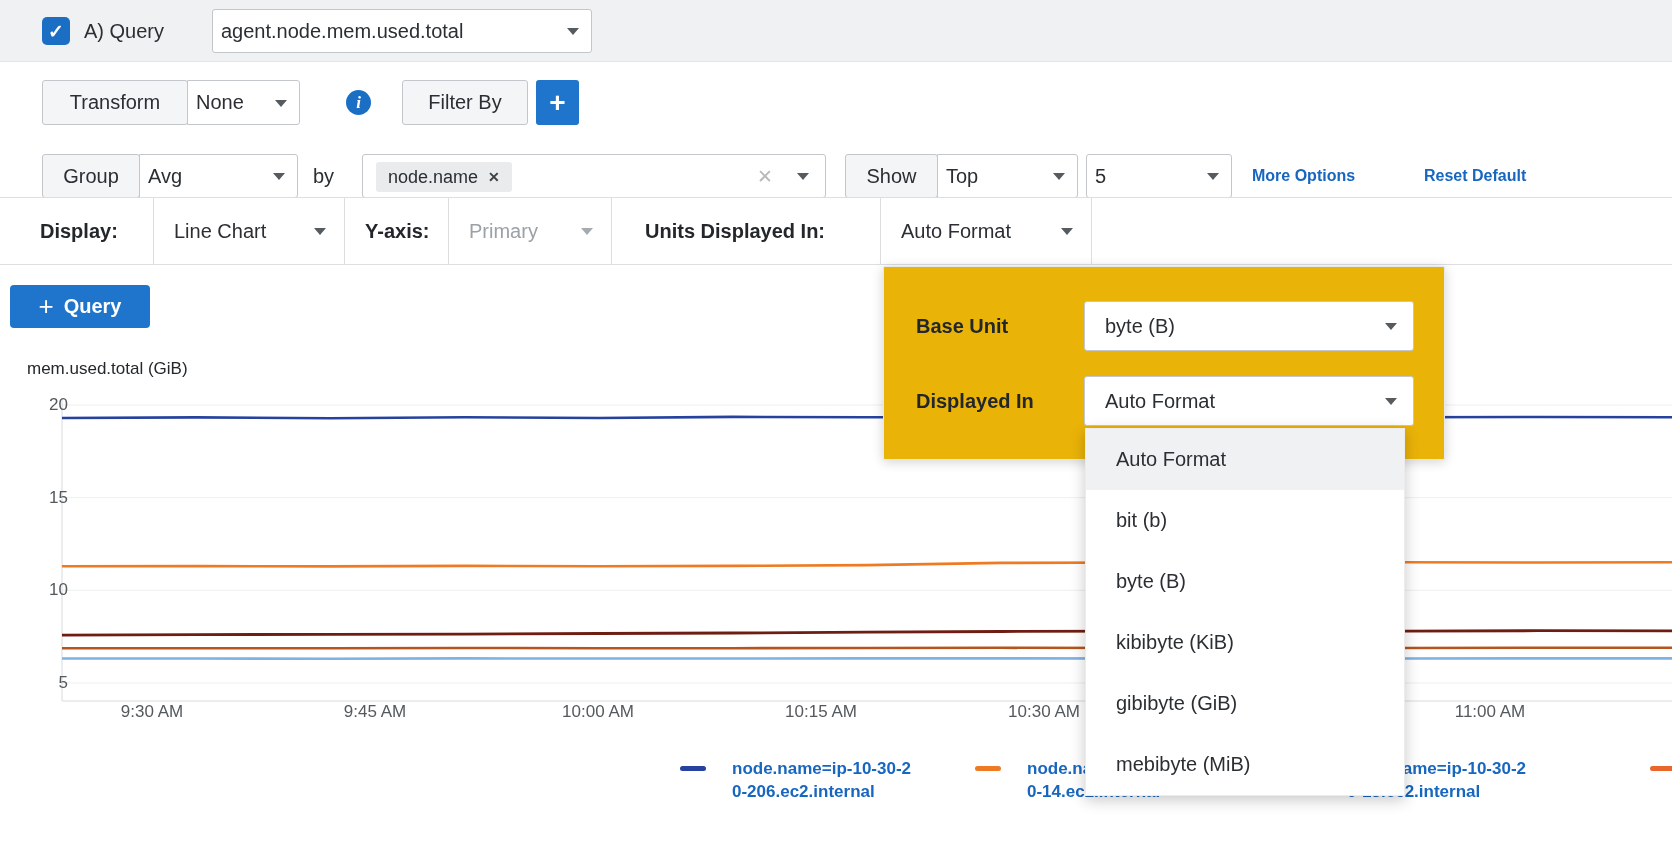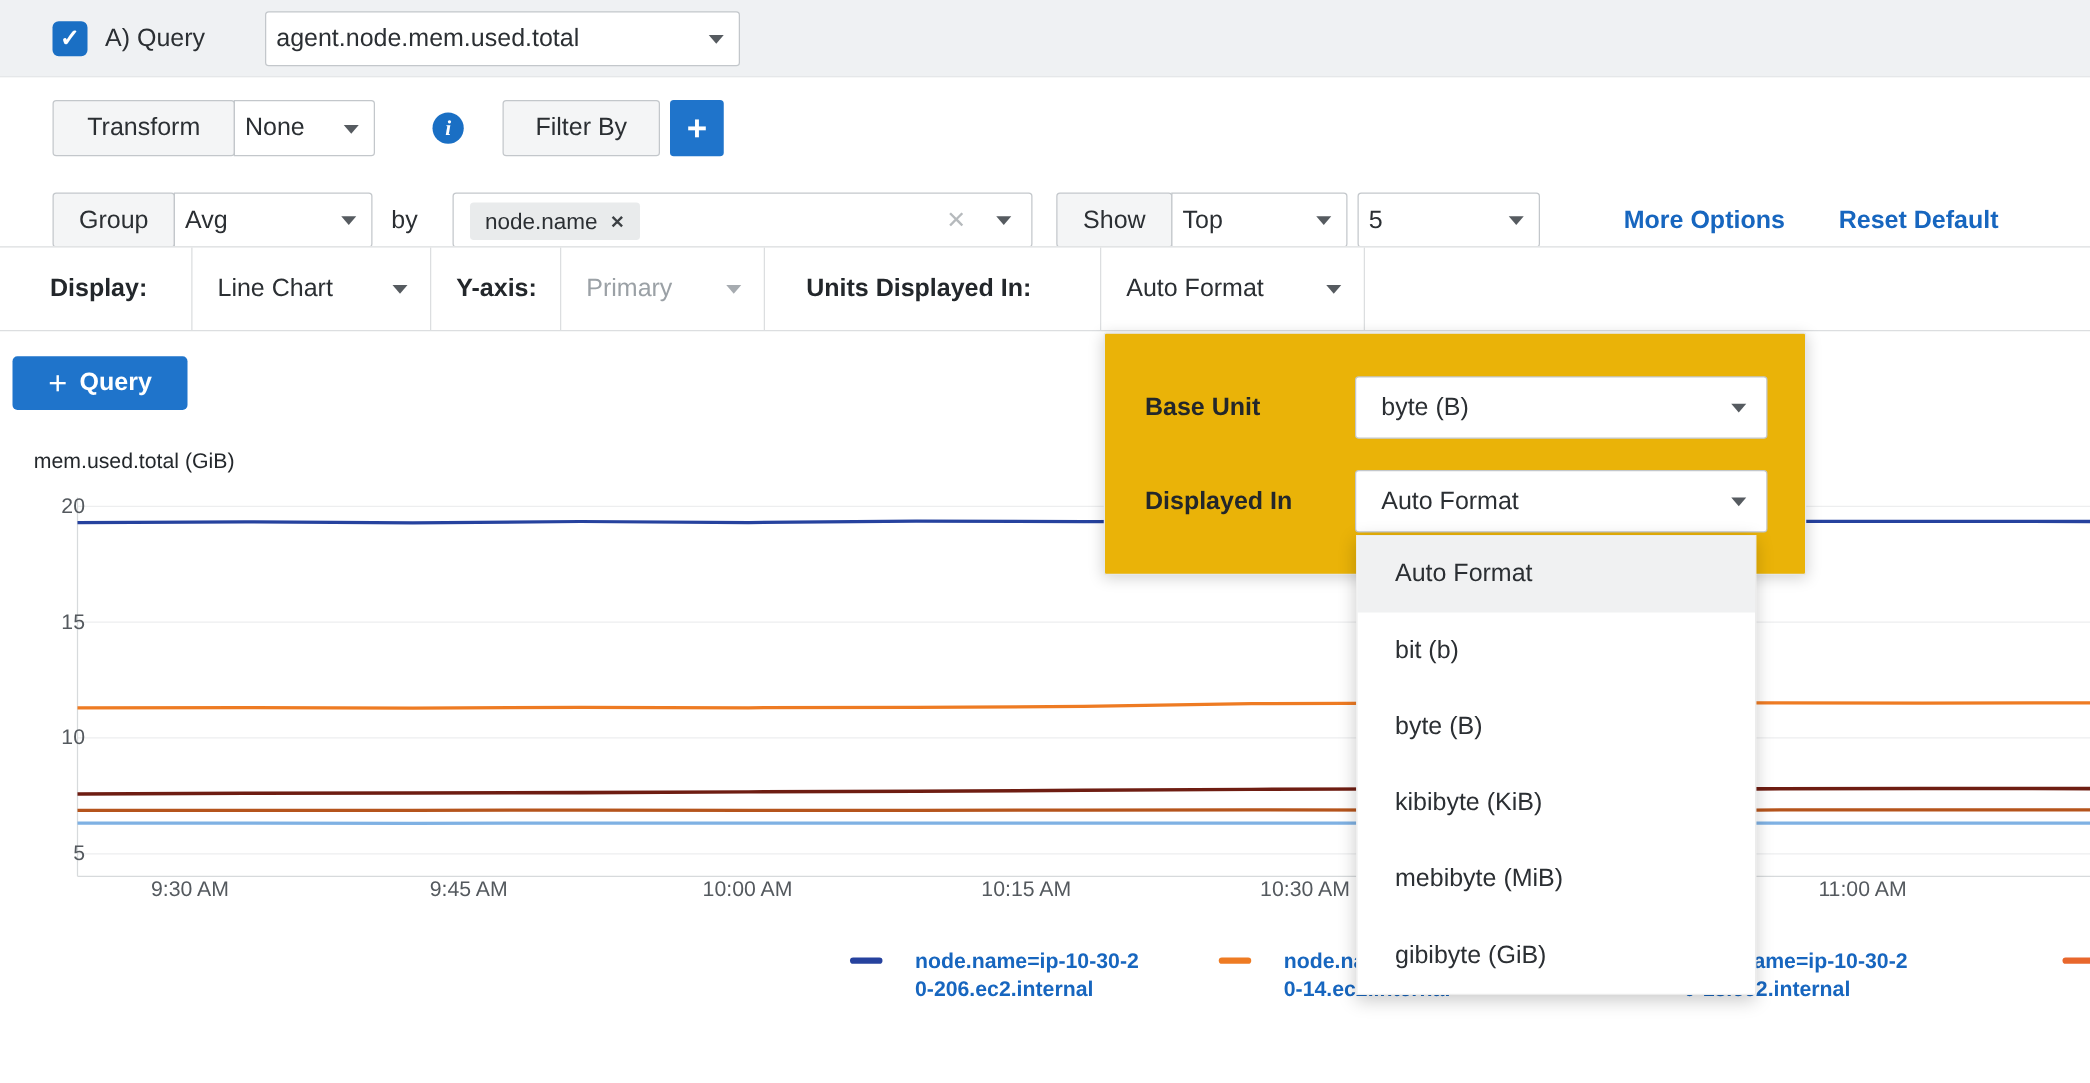--- a/index.html
+++ b/index.html
@@ -10,21 +10,21 @@
   #row-query{position:absolute;left:0;top:0;width:1672px;height:62px;background:#eff1f3;border-bottom:1px solid #e2e4e6;z-index:2;}
   .checkbox{position:absolute;left:42px;top:17px;width:28px;height:28px;background:#1a6fc4;border-radius:5px;color:#fff;display:flex;align-items:center;justify-content:center;font-size:19px;font-weight:bold;cursor:pointer;}
   .rowlabel{position:absolute;font-size:20px;color:#2b2f33;}
   .ctl{position:absolute;background:#fff;border:1px solid #c3c7cb;border-radius:3px;display:flex;align-items:center;font-size:20px;color:#2b2f33;cursor:pointer;}
   .ctl .txt{padding-left:8px;padding-right:36px;white-space:nowrap;}
   .caret{position:absolute;right:12px;top:50%;margin-top:-3px;width:0;height:0;border-left:6px solid transparent;border-right:6px solid transparent;border-top:7px solid #565b60;}
   .caret.gray{border-top-color:#a6abb0;}
   .cell{position:absolute;background:#f4f5f6;border:1px solid #c3c7cb;border-radius:3px;display:flex;align-items:center;justify-content:center;font-size:20px;color:#2b2f33;}
   .info{position:absolute;width:25px;height:25px;border-radius:50%;background:#1a6fc4;color:#fff;display:flex;align-items:center;justify-content:center;font-family:"Liberation Serif",serif;font-style:italic;font-weight:bold;font-size:17px;cursor:pointer;}
   .btn-blue{position:absolute;background:#1f74cb;color:#fff;border-radius:3px;display:flex;align-items:center;justify-content:center;cursor:pointer;}
-  .link{position:absolute;color:#1766bf;font-weight:bold;font-size:20px;cursor:pointer;white-space:nowrap;margin-left:47px;}
+  .link{position:absolute;color:#1766bf;font-weight:bold;font-size:16px;cursor:pointer;white-space:nowrap;}
   
   #groupby-field{position:absolute;left:362px;top:142px;width:464px;height:44px;background:#fff;border:1px solid #c3c7cb;border-radius:3px;z-index:2;}
   .chip{position:absolute;left:13px;top:7px;height:30px;background:#e9ebec;border-radius:3px;display:flex;align-items:center;padding:0 12px;font-size:18px;color:#2b2f33;}
   .chip .x{margin-left:10px;font-size:14px;font-weight:bold;color:#3c4044;cursor:pointer;}
   .field-clear{position:absolute;right:52px;top:50%;transform:translateY(-50%);font-size:19px;color:#b6babd;cursor:pointer;}
   
   #row-display{position:absolute;left:0;top:197px;width:1672px;height:68px;background:#fff;border-top:1px solid #dcdee0;border-bottom:1px solid #dcdee0;z-index:2;padding-left:16px;}
   .dcell{position:absolute;top:0;height:66px;border-left:1px solid #dcdee0;border-right:1px solid #dcdee0;display:flex;align-items:center;font-size:20px;color:#2b2f33;cursor:pointer;}
   .dcell .txt{padding-left:20px;padding-right:46px;white-space:nowrap;}
   .dlabel{position:absolute;top:0;height:66px;display:flex;align-items:center;font-size:20px;font-weight:bold;color:#23272b;}
@@ -206,15 +206,15 @@
     <span class="txt">Auto Format</span>
     <span class="caret"></span>
   </div>
 </div>
 
 <div id="units-menu">
     <div class="menu-item selected">Auto Format</div>
     <div class="menu-item">bit (b)</div>
     <div class="menu-item">byte (B)</div>
     <div class="menu-item">kibibyte (KiB)</div>
+    <div class="menu-item">gibibyte (GiB)</div>
     <div class="menu-item">mebibyte (MiB)</div>
-    <div class="menu-item">gibibyte (GiB)</div>
   </div>
 
 </body></html>

